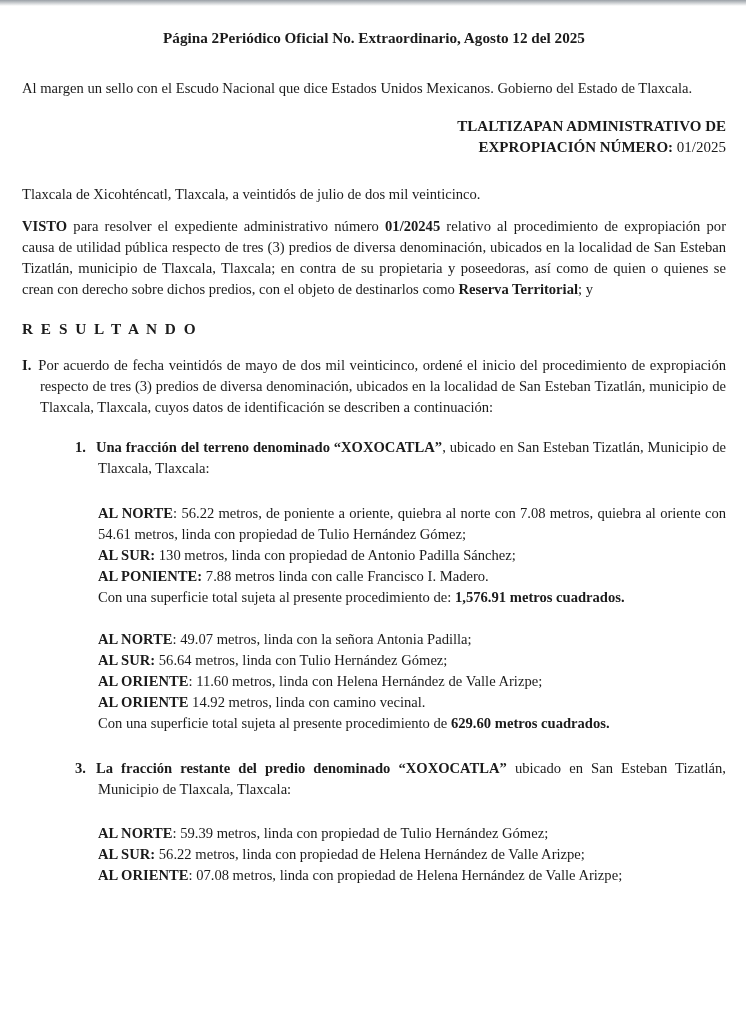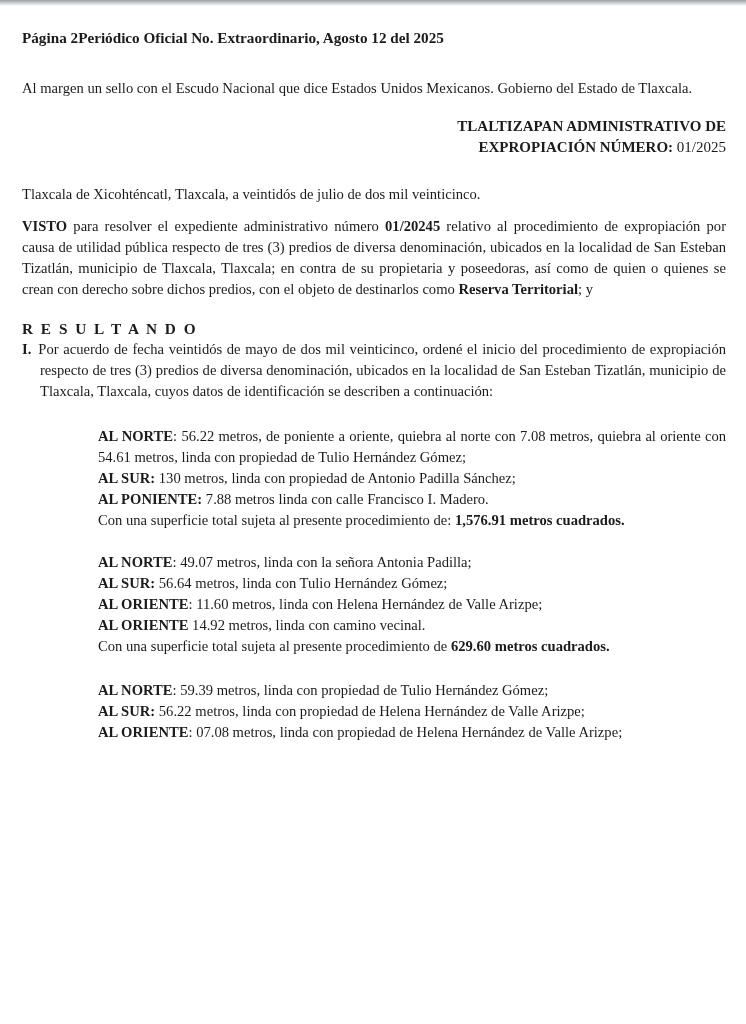--- a/index.html
+++ b/index.html
@@ -17,21 +17,21 @@
     overflow: hidden;
   }
   .page-top-edge {
     position: absolute;
     top: 0; left: 0; right: 0;
     height: 6px;
     background: linear-gradient(#9aa0a6, rgba(255,255,255,0));
   }
   .hdr {
     display: flex;
-    justify-content: flex-start;
+    justify-content: center;
     align-items: baseline;
     font-weight: bold;
     font-size: 15.2px;
   }
   .margin-note { margin-top: 30px; text-align: justify; }
   .exped {
     margin-top: 17px;
     text-align: right;
     font-weight: bold;
     font-size: 15px;
@@ -41,21 +41,21 @@
   .para-justify { text-align: justify; }
   .visto { margin-top: 11px; text-align: justify; }
   .section-heading {
     margin-top: 18px;
     text-align: left;
     font-weight: bold;
     font-size: 15.3px;
     letter-spacing: 2px;
   }
   .rom-item {
-    margin-top: 0;
+    margin-top: 16px;
     padding-left: 18px;
     text-indent: -18px;
     text-align: justify;
   }
   .rom-item .num { margin-right: 7px; }
   .num-item {
     margin-top: 19px;
     margin-left: 53px;
     padding-left: 23px;
     text-indent: -23px;
@@ -94,33 +94,39 @@
   <div class="visto">
     <b>VISTO</b><span> para resolver el expediente administrativo número </span><b>01/20245</b><span> relativo al procedimiento de expropiación por causa de utilidad pública respecto de tres (3) predios de diversa denominación, ubicados en la localidad de San Esteban Tizatlán, municipio de Tlaxcala, Tlaxcala; en contra de su propietaria y poseedoras, así como de quien o quienes se crean con derecho sobre dichos predios, con el objeto de destinarlos como </span><b>Reserva Territorial</b><span>; y</span>
   </div>
 
   <div class="section-heading">R E S U L T A N D O</div>
 
   <div class="rom-item">
     <b class="num">I.</b><span>Por acuerdo de fecha veintidós de mayo de dos mil veinticinco, ordené el inicio del procedimiento de expropiación respecto de tres (3) predios de diversa denominación, ubicados en la localidad de San Esteban Tizatlán, municipio de Tlaxcala, Tlaxcala, cuyos datos de identificación se describen a continuación:</span>
   </div>
 
+  <div class="num-item">
+    <b class="num">1.</b><b>Una fracción del terreno denominado “XOXOCATLA”</b><span>, ubicado en San Esteban Tizatlán, Municipio de Tlaxcala, Tlaxcala:</span>
+  </div>
   <div class="bounds mt-item1-bounds">
     <div class="bound"><b>AL NORTE</b><span>: 56.22 metros, de poniente a oriente, quiebra al norte con 7.08 metros, quiebra al oriente con 54.61 metros, linda con propiedad de Tulio Hernández Gómez;</span></div>
     <div class="bound"><b>AL SUR:</b><span> 130 metros, linda con propiedad de Antonio Padilla Sánchez;</span></div>
     <div class="bound"><b>AL PONIENTE:</b><span> 7.88 metros linda con calle Francisco I. Madero.</span></div>
     <div class="bound"><span>Con una superficie total sujeta al presente procedimiento de: </span><b>1,576.91 metros cuadrados.</b></div>
   </div>
 
   <div class="bounds mt-item2-bounds">
     <div class="bound"><b>AL NORTE</b><span>: 49.07 metros, linda con la señora Antonia Padilla;</span></div>
     <div class="bound"><b>AL SUR:</b><span> 56.64 metros, linda con Tulio Hernández Gómez;</span></div>
     <div class="bound"><b>AL ORIENTE</b><span>: 11.60 metros, linda con Helena Hernández de Valle Arizpe;</span></div>
     <div class="bound"><b>AL ORIENTE</b><span> 14.92 metros, linda con camino vecinal.</span></div>
     <div class="bound"><span>Con una superficie total sujeta al presente procedimiento de </span><b>629.60 metros cuadrados.</b></div>
   </div>
 
+  <div class="num-item mt-item3">
+    <b class="num">3.</b><b>La fracción restante del predio denominado “XOXOCATLA”</b><span> ubicado en San Esteban Tizatlán, Municipio de Tlaxcala, Tlaxcala:</span>
+  </div>
   <div class="bounds mt-item3-bounds">
     <div class="bound"><b>AL NORTE</b><span>: 59.39 metros, linda con propiedad de Tulio Hernández Gómez;</span></div>
     <div class="bound"><b>AL SUR:</b><span> 56.22 metros, linda con propiedad de Helena Hernández de Valle Arizpe;</span></div>
     <div class="bound"><b>AL ORIENTE</b><span>: 07.08 metros, linda con propiedad de Helena Hernández de Valle Arizpe;</span></div>
   </div>
 </div>
 
 </body></html>

